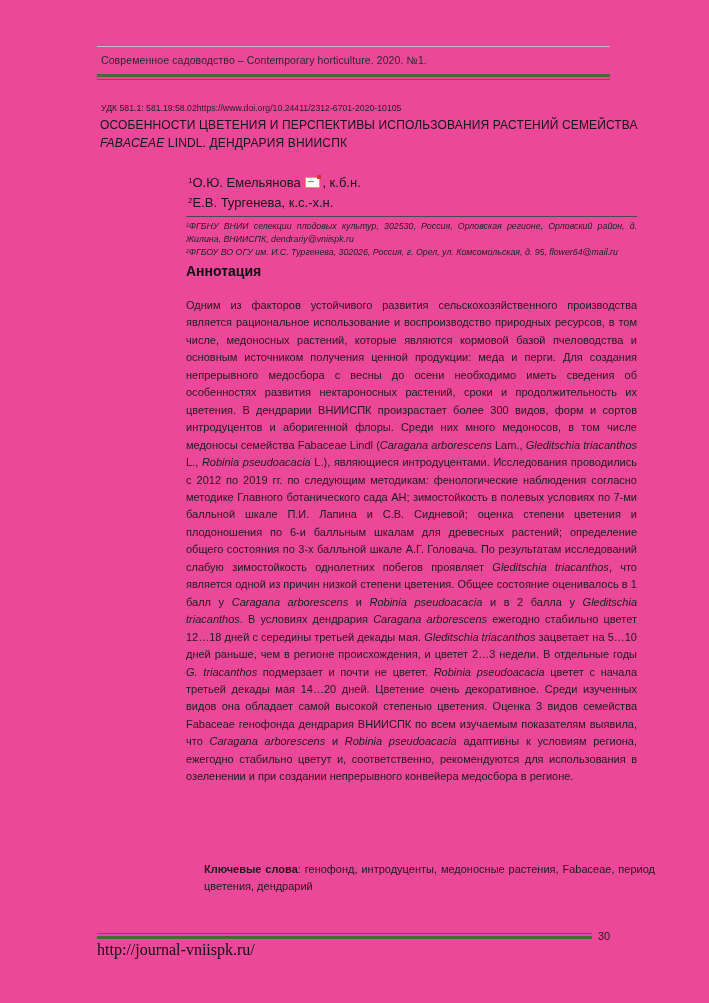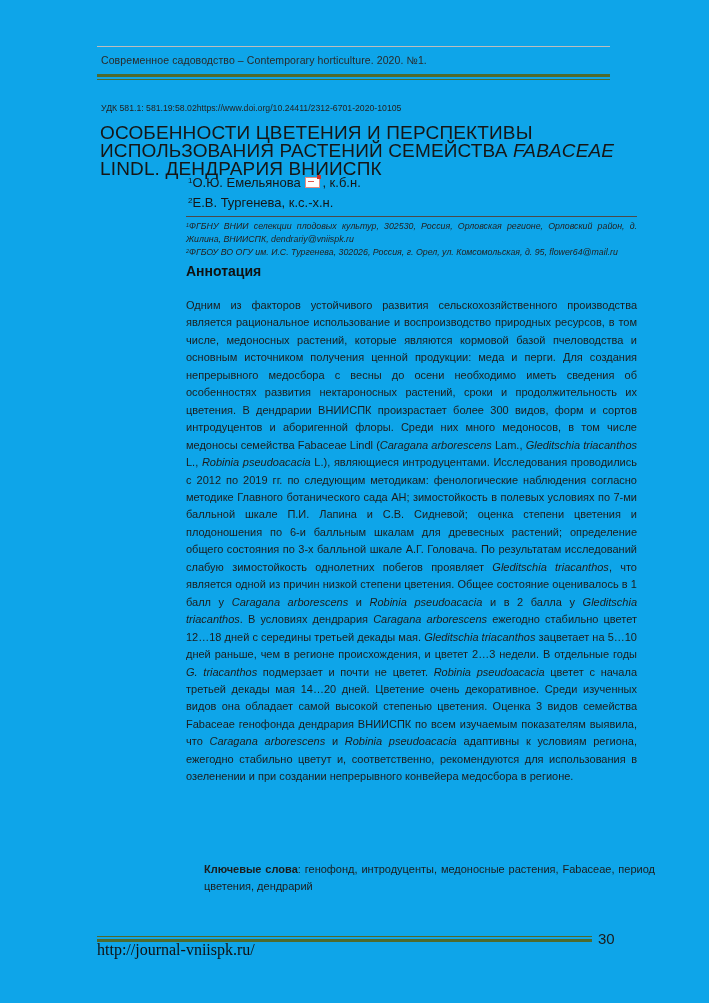--- a/index.html
+++ b/index.html
@@ -1,40 +1,40 @@
 <!DOCTYPE html>
 <html lang="ru" style="--green: #4e6a2d;"><head>
 <meta charset="utf-8">
 <style>
   html,body { margin:0; padding:0; background:#e9e9e9; }
   .page {
     position:relative;
     width:709px; height:1003px;
     margin:0 auto;
-    background:#0ea5e9;
+    background:#ec4899;
     font-family:"Liberation Sans","DejaVu Sans",sans-serif;
     color:#1c1c1c;
     overflow:hidden;
   }
   
   .top-hairline { position:absolute; left:97px; top:46px; width:513px; height:1px; background:#bdbdbd; }
   .journal-line { position:absolute; left:101px; top:54px; font-size:10.5px; letter-spacing:0.1px; color:#2a2a2a; }
   .header-double-rule {
     position:absolute; left:97px; top:74px; width:513px; height:2px;
     border-top:3px solid var(--green); border-bottom:1px solid var(--green);
   }
   .meta-row {
     position:absolute; left:101px; right:111px; top:103px;
     display:flex; justify-content:flex-start;
     font-size:8.7px; color:#222;
   }
   
   .article-title {
-    position:absolute; left:100px; top:124px; width:540px;
-    font-size:19px; line-height:18px; letter-spacing:0.15px; color:#161616;
+    position:absolute; left:100px; top:116px; width:540px;
+    font-size:12px; line-height:18px; letter-spacing:0.15px; color:#161616;
   }
   .authors { position:absolute; left:188px; top:172px; font-size:13px; line-height:18px; color:#161616; }
   .footnote-separator { position:absolute; left:186px; top:216px; width:451px; height:1px; background:#4a4a4a; }
   .affiliations {
     position:absolute; left:186px; top:219px; width:451px;
     font-size:8.8px; font-style:italic; line-height:12.3px;
     text-align:justify; color:#222;
   }
   .affiliations p { margin:0; }
   
@@ -46,21 +46,21 @@
   .keywords-line {
     position:absolute; left:204px; top:861px; width:451px;
     font-size:11px; line-height:17.45px; text-align:justify; color:#1c1c1c;
   }
   
   .footer-rule-row { position:absolute; left:97px; top:930px; display:flex; align-items:center; }
   .footer-double-rule {
     width:495px; height:2px;
     border-top:1px solid var(--green); border-bottom:3px solid var(--green);
   }
-  .page-number { margin-left:6px; font-size:15px; color:#1c1c1c; }
+  .page-number { margin-left:6px; font-size:11px; color:#1c1c1c; }
   .journal-url {
     position:absolute; left:97px; top:941px;
     font-family:"Liberation Serif","DejaVu Serif",serif;
     font-size:16px; color:#111; text-decoration:none;
   }
   
   .seg-italic { font-style:italic; }
   .seg-bold { font-weight:bold; }
   .seg-sup { font-size:0.62em; vertical-align:0.45em; }
   

